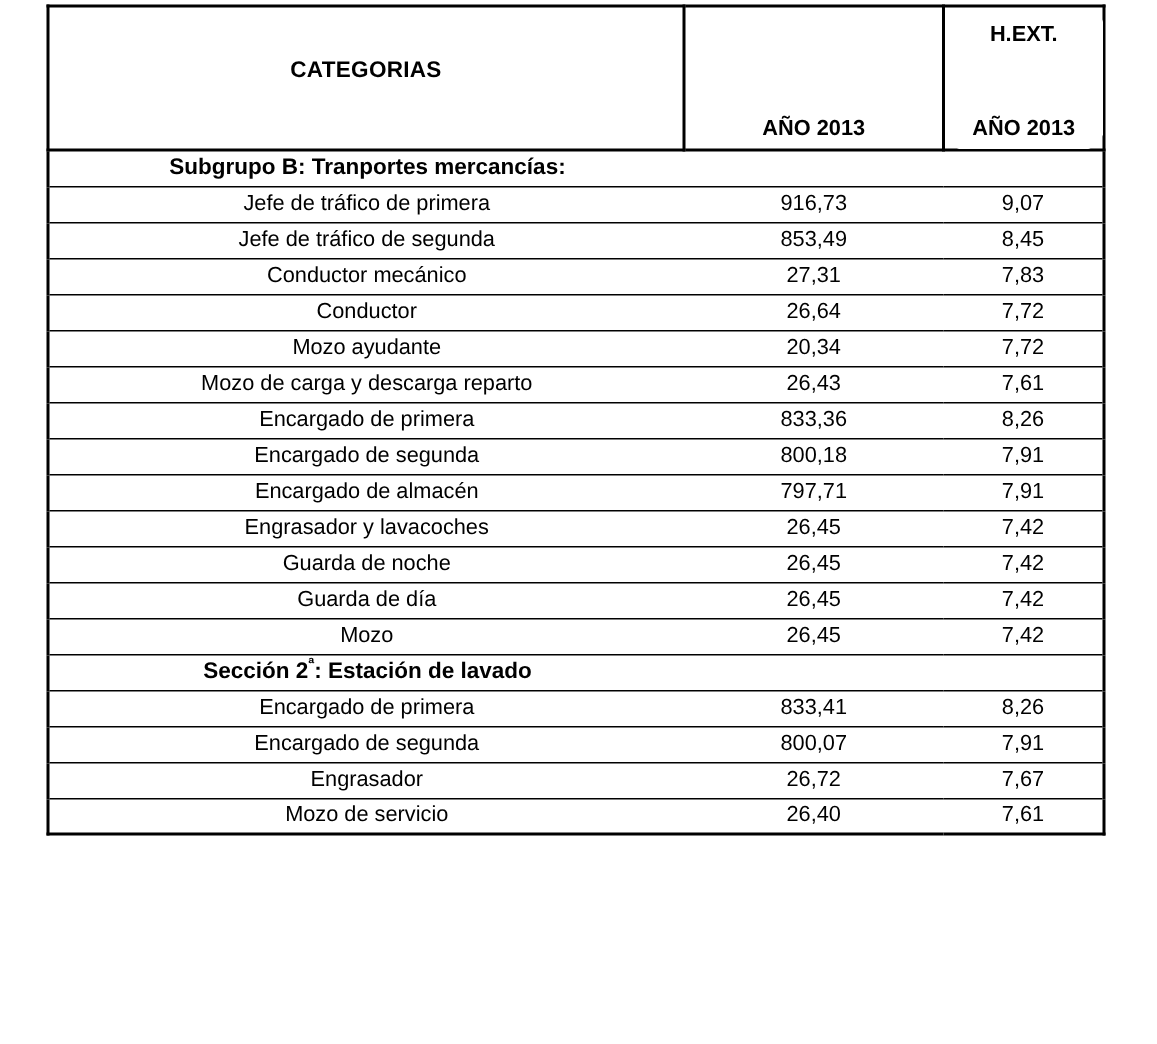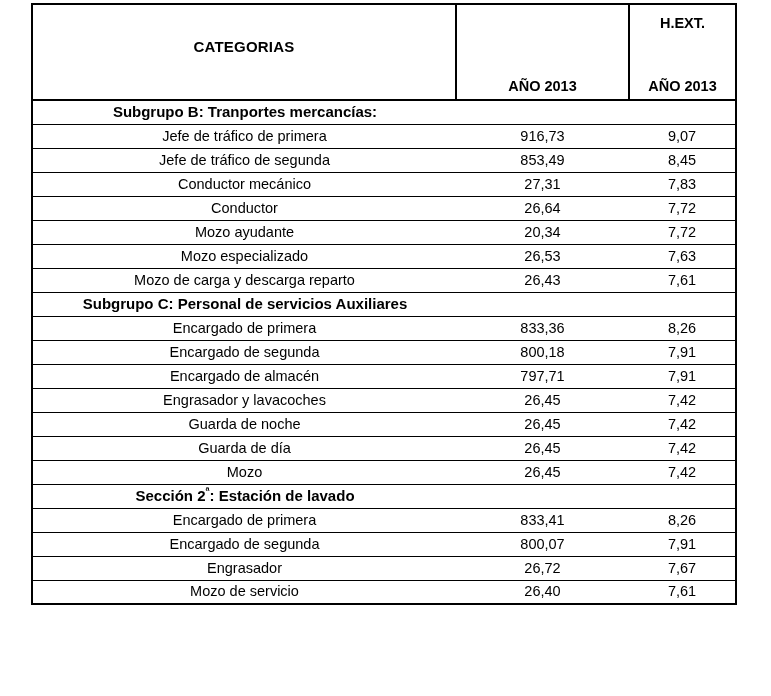--- a/index.html
+++ b/index.html
@@ -197,33 +197,23 @@
           <td class="cat">Conductor</td>
           <td class="val">26,64</td>
           <td class="val last">7,72</td>
         </tr>
         <tr>
           <td class="cat">Mozo ayudante</td>
           <td class="val">20,34</td>
           <td class="val last">7,72</td>
         </tr>
         <tr>
-          <td class="cat">Mozo especializado</td>
-          <td class="val">26,53</td>
-          <td class="val last">7,63</td>
-        </tr>
-        <tr>
           <td class="cat">Mozo de carga y descarga reparto</td>
           <td class="val">26,43</td>
           <td class="val last">7,61</td>
-        </tr>
-        <tr class="section-row">
-          <td class="section-cell" colspan="3">
-            <span class="section-inner">Subgrupo C: Personal de servicios Auxiliares</span>
-          </td>
         </tr>
         <tr>
           <td class="cat">Encargado de primera</td>
           <td class="val">833,36</td>
           <td class="val last">8,26</td>
         </tr>
         <tr>
           <td class="cat">Encargado de segunda</td>
           <td class="val">800,18</td>
           <td class="val last">7,91</td>

